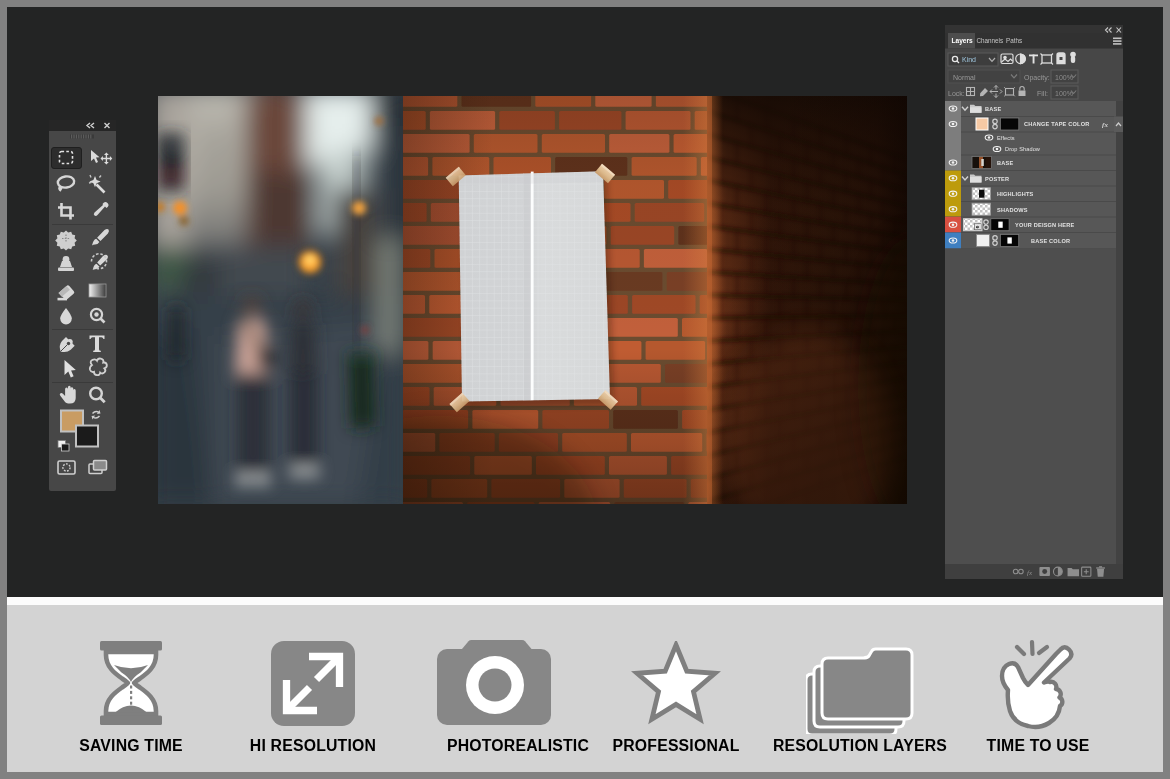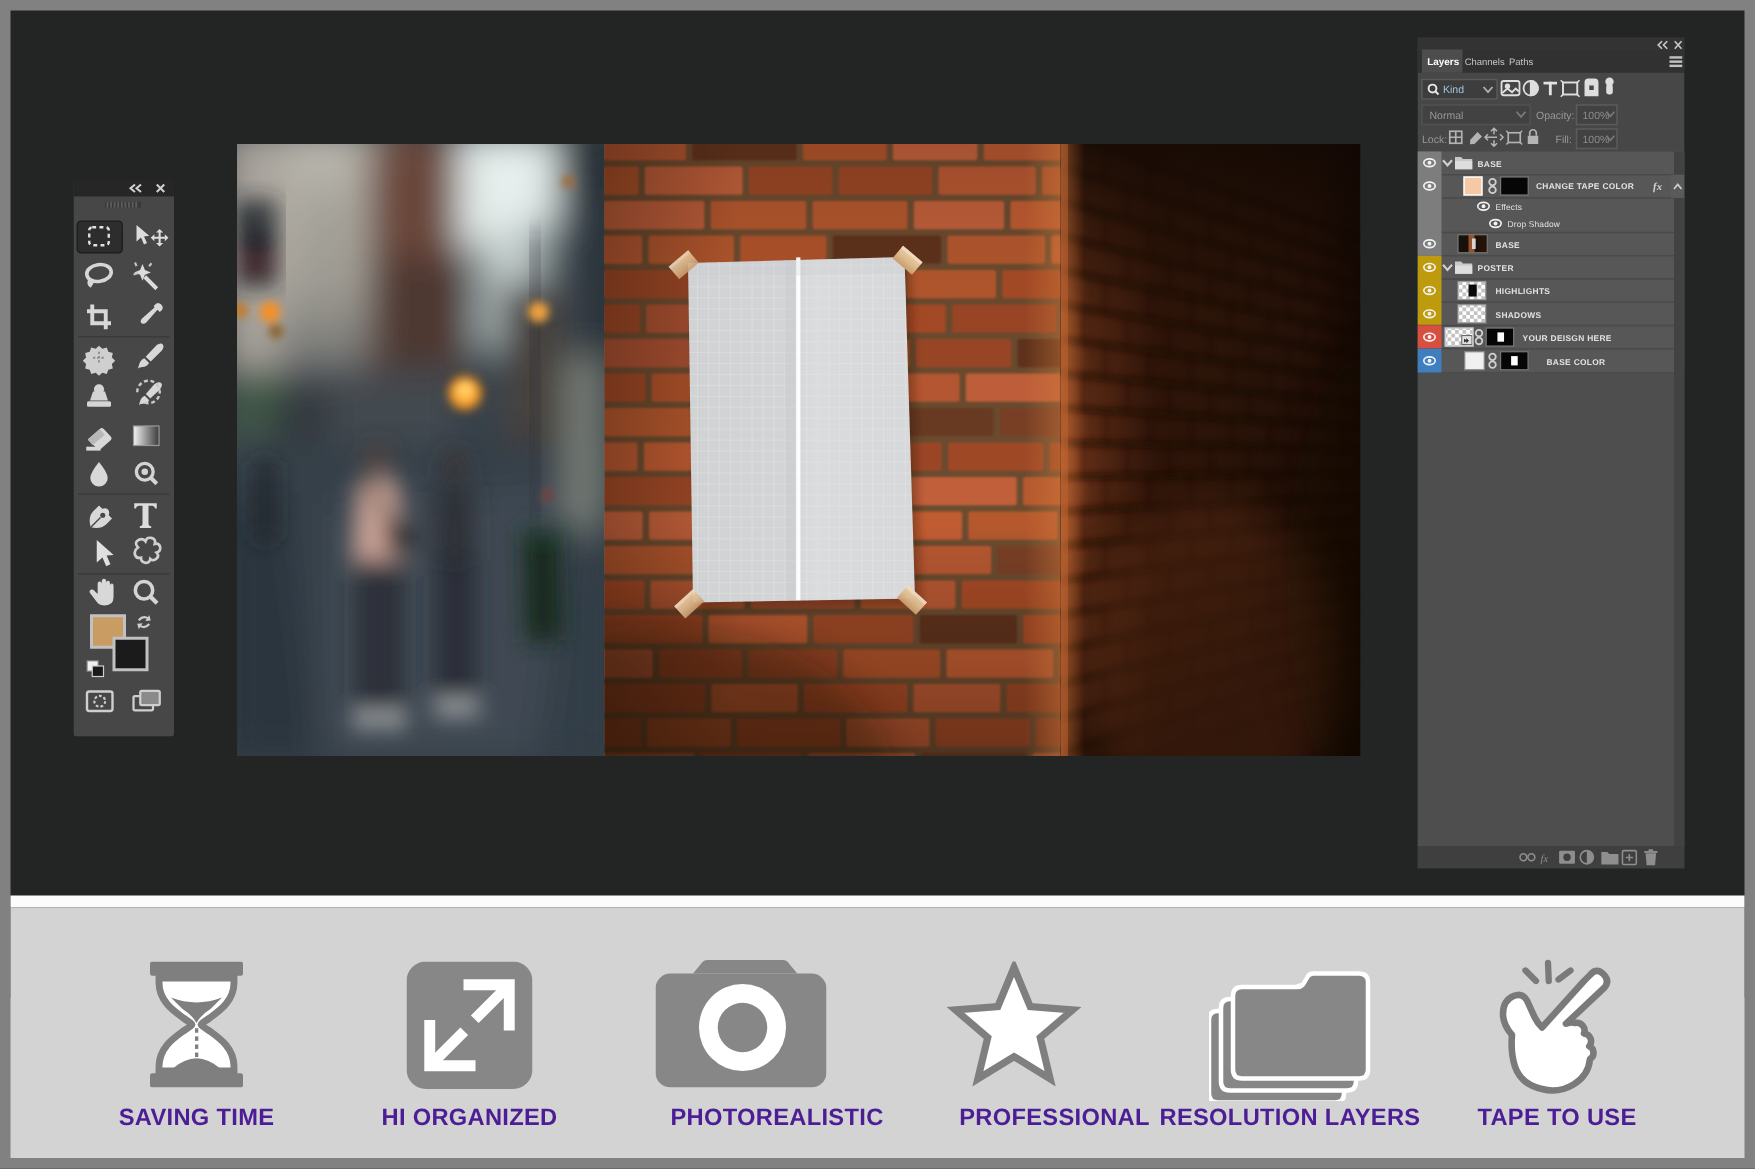--- a/index.html
+++ b/index.html
@@ -1,20 +1,20 @@
 <!DOCTYPE html>
 <html><head><meta charset="utf-8">
 <style>
 * { margin:0; padding:0; box-sizing:border-box; }
 html,body { width:1170px; height:779px; overflow:hidden; background:#818181; font-family:"Liberation Sans", sans-serif; }
 #dark { position:absolute; left:7px; top:7px; width:1156px; height:658px; background:#232424; }
 #photo { position:absolute; left:151px; top:89px; }
 #whitestrip { position:absolute; left:7px; top:597px; width:1156px; height:8px; background:#fcfcfc; }
 #bottom { position:absolute; left:7px; top:605px; width:1156px; height:167px; background:#d3d3d3; }
-.lbl { position:absolute; top:131.5px; text-align:center; font-size:15.8px; font-weight:bold; color:#4c1d95; letter-spacing:0.2px; white-space:nowrap; }
+.lbl { position:absolute; top:131.5px; text-align:center; font-size:15.8px; font-weight:bold; color:#000000; letter-spacing:0.2px; white-space:nowrap; }
 .icn { position:absolute; }
 </style></head>
 <body>
 <div id="dark">
 <svg id="photo" width="749" height="408" viewBox="0 0 749 408">
       <defs>
 <filter id="b8" x="-25%" y="-25%" width="150%" height="150%">
           <feGaussianBlur stdDeviation="12"></feGaussianBlur>
         </filter>
 <filter id="b5" x="-25%" y="-25%" width="150%" height="150%">
@@ -869,34 +869,34 @@
 
 <svg class="icn" style="left:264px;top:36px" width="84" height="85" viewBox="0 0 84 85">
 <rect x="0" y="0" width="84" height="85" rx="13" fill="#878787"></rect>
 <g stroke="#ffffff" stroke-width="7.3" fill="none">
 <path d="M38 15.5 H68.5 V46"></path>
 <path d="M45.5 38.5 L66.5 17.5"></path>
 <path d="M15.5 39 V69.5 H46"></path>
 <path d="M17.5 67.5 L38.5 46.5"></path>
 </g>
 </svg>
-<div class="lbl" style="left:221px;width:170px">HI ORGANIZED</div>
+<div class="lbl" style="left:221px;width:170px">HI RESOLUTION</div>
 
 <svg class="icn" style="left:430px;top:35px" width="114" height="85" viewBox="0 0 114 85">
 <path d="M25 9 L31.5 1.2 Q32.5 0 34.5 0 H85 Q87 0 88 1.2 L94.5 9 Z" fill="#878787"></path>
 <rect x="0" y="9" width="114" height="76" rx="10" fill="#878787"></rect>
 <circle cx="58" cy="45" r="29" fill="#ffffff"></circle>
 <circle cx="58" cy="45" r="16.5" fill="#878787"></circle>
 </svg>
 <div class="lbl" style="left:426px;width:170px">PHOTOREALISTIC</div>
 
 <svg class="icn" style="left:621px;top:36px" width="96" height="92" viewBox="0 0 96 92">
 <path id="star" d="M48.0 4.0 L58.8 30.1 L87.0 32.3 L65.5 50.7 L72.1 78.2 L48.0 63.4 L23.9 78.2 L30.5 50.7 L9.0 32.3 L37.2 30.1 Z" fill="#ffffff" stroke="#7f7f7f" stroke-width="4.8" stroke-linejoin="miter"></path>
 </svg>
-<div class="lbl" style="left:611px;width:170px">PROFESSIONAL</div>
+<div class="lbl" style="left:584px;width:170px">PROFESSIONAL</div>
 
 <svg class="icn" style="left:799px;top:34px" width="112" height="95" viewBox="0 0 112 95">
 <defs>
         <path id="fold" d="M6 70 Q0 70 0 64 V15 Q0 9 6 9 H43 Q46 9 47.5 6 L49.5 2.5 Q50.8 0 53.5 0 H84 Q90 0 90 6 V64 Q90 70 84 70 Z"></path>
       </defs>
 <use href="#fold" x="0" y="26" fill="#878787" stroke="#ffffff" stroke-width="3"></use>
 <use href="#fold" x="8" y="18" fill="#878787" stroke="#ffffff" stroke-width="3"></use>
 <use href="#fold" x="16" y="10" fill="#878787" stroke="#ffffff" stroke-width="3"></use>
 </svg>
 <div class="lbl" style="left:766px;width:170px">RESOLUTION LAYERS</div>
@@ -908,14 +908,14 @@
 a 5.2 5.2 0 0 1 3.5 8.5
 a 4.8 4.8 0 0 1 0.5 8.5
 Q 67 82 57 88 Q 47 94 36 91 Q 22 88 18 76 Q 15 67 16 55
 Q 10 48 10 41 Q 10 32 17 29 Q 23 26.5 26 32 L 31 43 Q 33 47 36 50 L 64 19 Z" fill="#ffffff" stroke="#7a7a7a" stroke-width="4.4" stroke-linejoin="round"></path>
 <g stroke="#7a7a7a" stroke-width="4.2" fill="none" stroke-linecap="round">
 <path d="M25 12 L32 19"></path>
 <path d="M40 7 L40.5 19"></path>
 <path d="M55 12 L47 18"></path>
 </g>
 </svg>
-<div class="lbl" style="left:946px;width:170px">TAPE TO USE</div>
+<div class="lbl" style="left:946px;width:170px">TIME TO USE</div>
 
 </div>
 </body></html>

